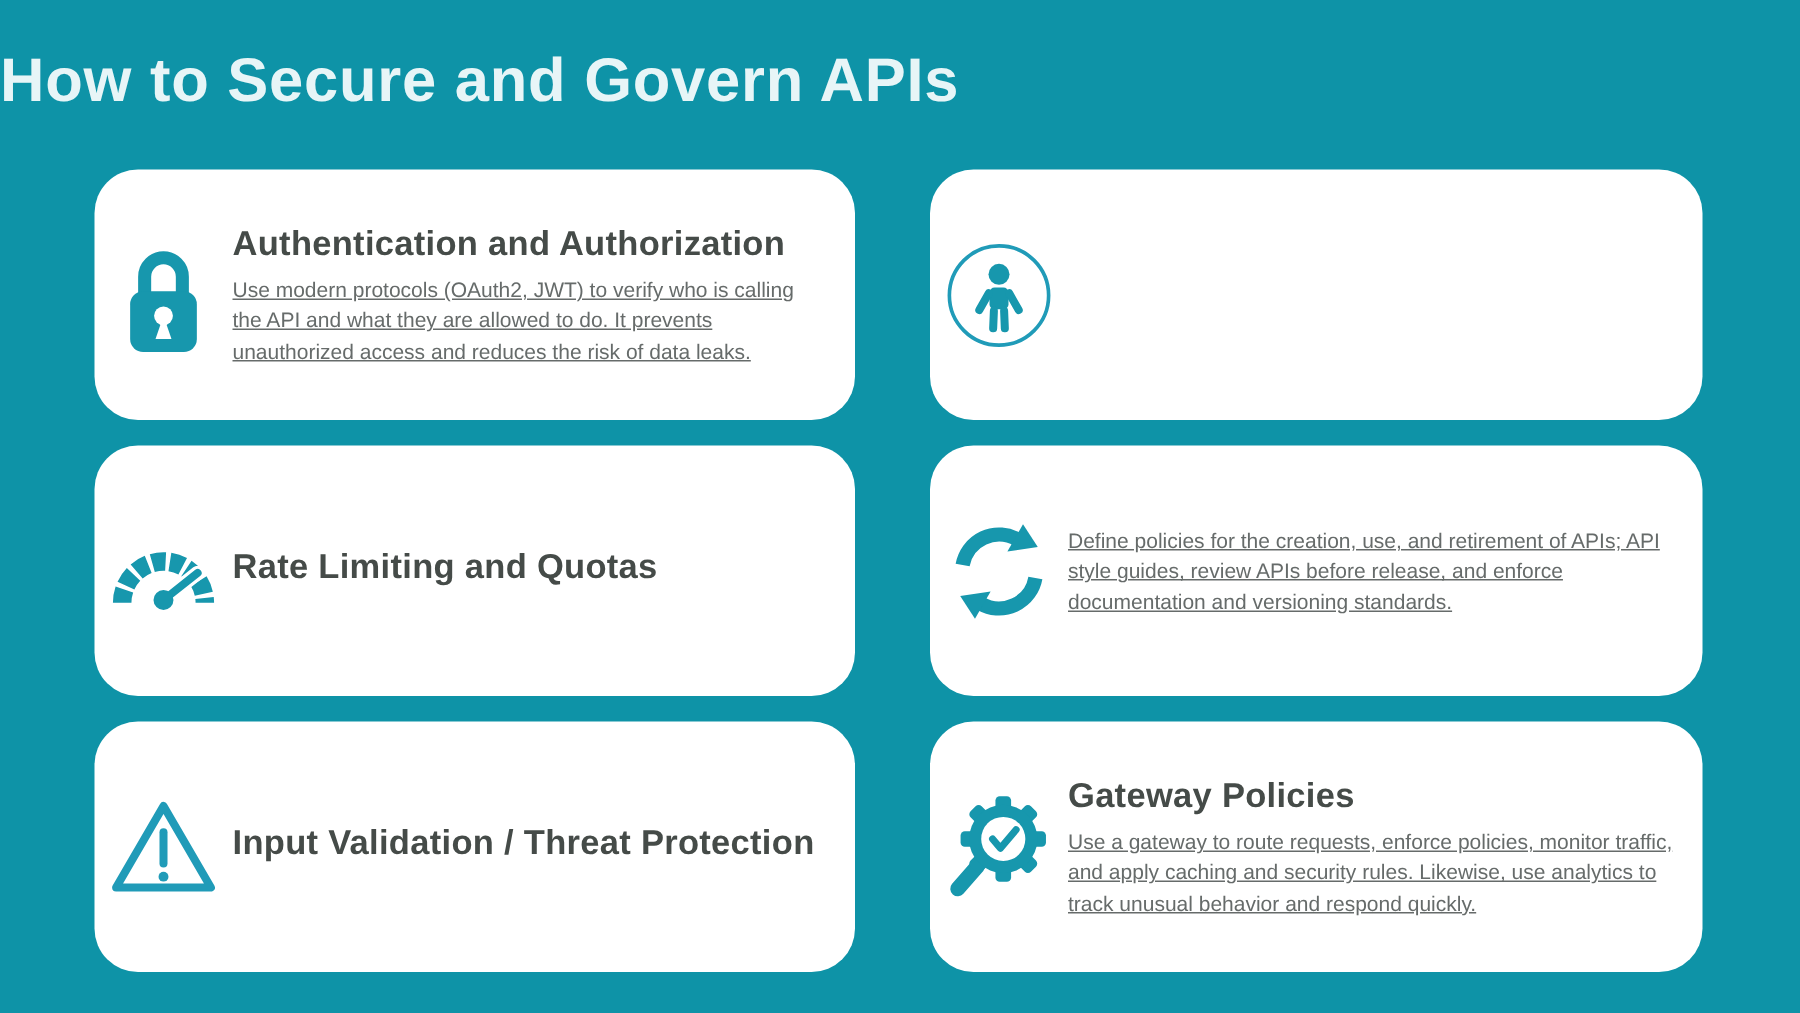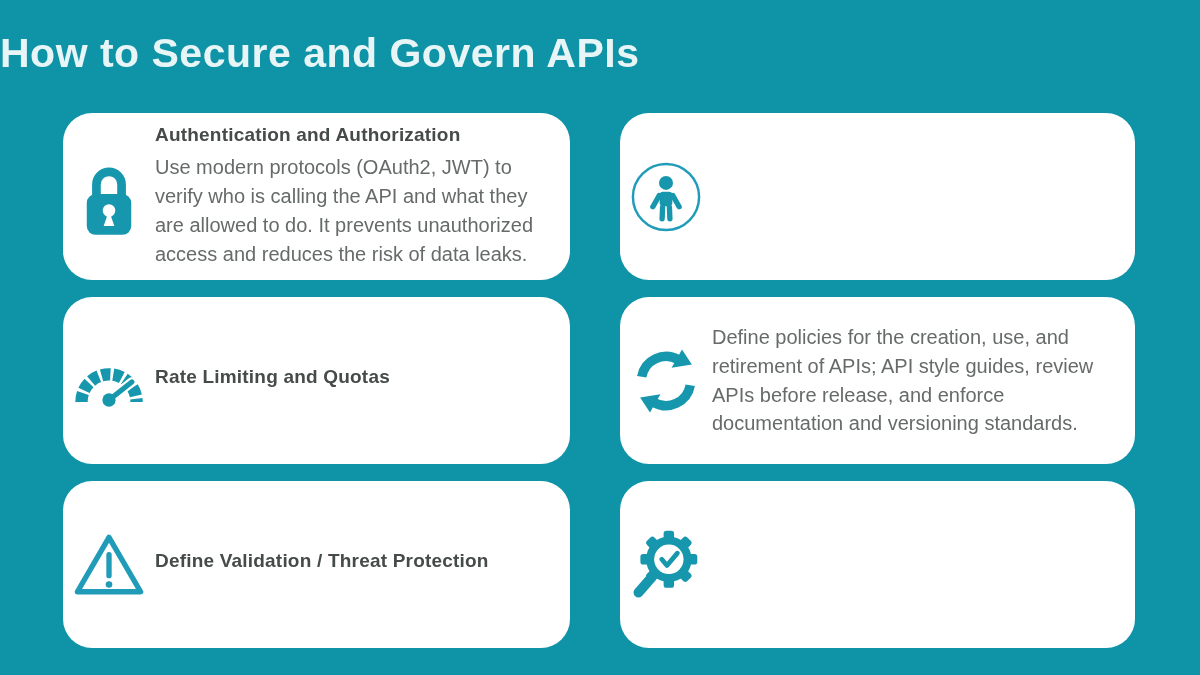--- a/index.html
+++ b/index.html
@@ -48,31 +48,32 @@
     flex:0 0 92px;
     display:flex;
     align-items:center;
     justify-content:center;
   }
   .card-text{
     flex:1;
     padding-right:20px;
   }
   .card-title{
-    font-size:19px;
+    font-size:23px;
     font-weight:700;
     color:var(--heading);
     margin:0 0 7px;
     letter-spacing:0.2px;
     white-space:nowrap;
   }
   .card-body{
-    font-size:20px;
+    font-size:14px;
     line-height:1.44;
     color:var(--body);
+    text-decoration:underline;
   }
   
   .fa{fill:var(--accent);}
   .fw{fill:#FFFFFF;}
   .sa{stroke:var(--accent);fill:none;}
   .so{stroke:var(--accent-outline);fill:none;}
 </style>
 </head>
 <body>
 
@@ -143,34 +144,38 @@
 
   <section class="card">
     <div class="card-icon">
       <svg width="78" height="70" viewBox="0 0 80 72">
         <path class="so" d="M40 7.5 L72.5 63.5 L7.5 63.5 Z" stroke-width="5.5" stroke-linejoin="round"></path>
         <line class="so" x1="40" y1="25.5" x2="40" y2="47" stroke-width="5.5" stroke-linecap="round"></line>
         <circle cx="40" cy="56" r="3.4" fill="var(--accent-outline)"></circle>
       </svg>
     </div>
     <div class="card-text">
-      <h2 class="card-title">Define Validation / Threat Protection</h2>
+      <h2 class="card-title">Input Validation / Threat Protection</h2>
     </div>
   </section>
 
   <section class="card">
     <div class="card-icon">
       <svg width="74" height="80" viewBox="0 0 78 84">
         <line class="sa" x1="24" y1="55" x2="10" y2="71" stroke-width="10.5" stroke-linecap="round"></line>
         <g>
           <rect class="fa" x="36.5" y="6" width="11" height="60" rx="3"></rect>
           <rect class="fa" x="36.5" y="6" width="11" height="60" rx="3" transform="rotate(45 42 36)"></rect>
           <rect class="fa" x="36.5" y="6" width="11" height="60" rx="3" transform="rotate(90 42 36)"></rect>
           <rect class="fa" x="36.5" y="6" width="11" height="60" rx="3" transform="rotate(135 42 36)"></rect>
           <circle class="fa" cx="42" cy="36" r="24"></circle>
           <circle class="fw" cx="42" cy="36" r="15.5"></circle>
           <path class="sa" d="M34.5 36 L40 42.5 L51 29.5" stroke-width="5" stroke-linecap="round" stroke-linejoin="round"></path>
         </g>
       </svg>
     </div>
+    <div class="card-text">
+      <h2 class="card-title">Gateway Policies</h2>
+      <p class="card-body">Use a gateway to route requests, enforce policies, monitor traffic, and apply caching and security rules. Likewise, use analytics to track unusual behavior and respond quickly.</p>
+    </div>
   </section>
 
 </div>
 
 </body></html>

